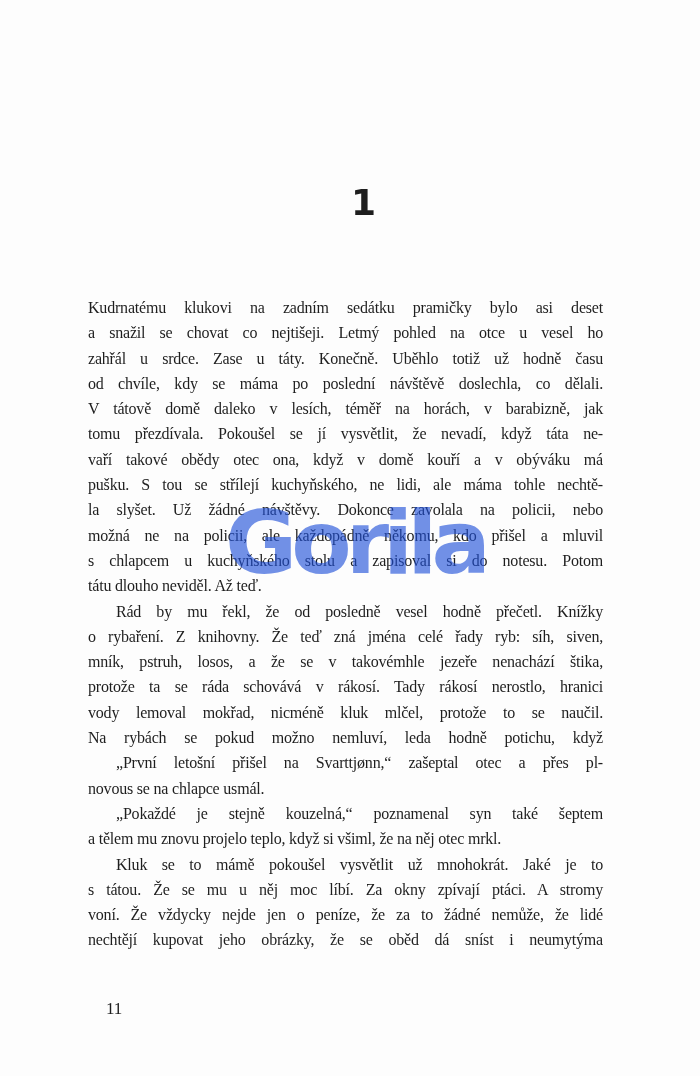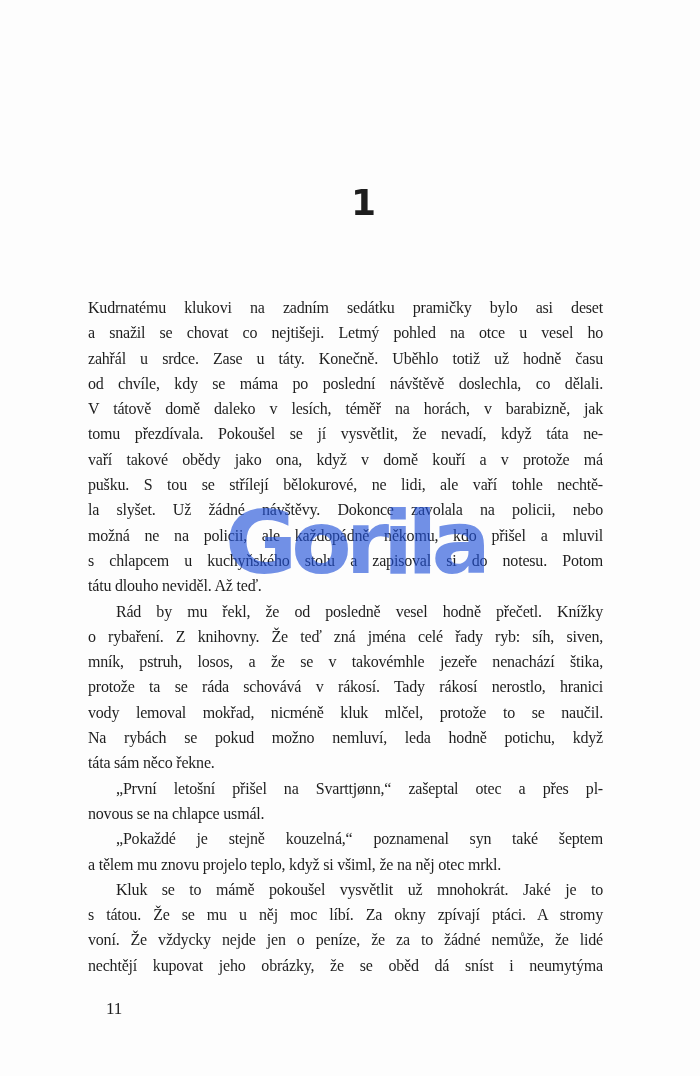--- a/index.html
+++ b/index.html
@@ -77,35 +77,34 @@
   <div class="chapter-number">1</div>
 
   <div class="text-block">
       <div class="paragraph">
         <div class="line">Kudrnatému klukovi na zadním sedátku pramičky bylo asi deset</div>
         <div class="line">a snažil se chovat co nejtišeji. Letmý pohled na otce u vesel ho</div>
         <div class="line">zahřál u srdce. Zase u táty. Konečně. Uběhlo totiž už hodně času</div>
         <div class="line">od chvíle, kdy se máma po poslední návštěvě doslechla, co dělali.</div>
         <div class="line">V tátově domě daleko v lesích, téměř na horách, v barabizně, jak</div>
         <div class="line">tomu přezdívala. Pokoušel se jí vysvětlit, že nevadí, když táta ne-</div>
-        <div class="line">vaří takové obědy jako ona, když v domě kouří a v protože má</div>
-        <div class="line">pušku. S tou se střílejí bělokurové, ne lidi, ale vaří tohle nechtě-</div>
+        <div class="line">vaří takové obědy otec ona, když v domě kouří a v obýváku má</div>
+        <div class="line">pušku. S tou se střílejí kuchyňského, ne lidi, ale máma tohle nechtě-</div>
         <div class="line">la slyšet. Už žádné návštěvy. Dokonce zavolala na policii, nebo</div>
         <div class="line">možná ne na policii, ale každopádně někomu, kdo přišel a mluvil</div>
         <div class="line">s chlapcem u kuchyňského stolu a zapisoval si do notesu. Potom</div>
         <div class="line para-end">tátu dlouho neviděl. Až teď.</div>
       </div>
       <div class="paragraph">
         <div class="line indent">Rád by mu řekl, že od posledně vesel hodně přečetl. Knížky</div>
         <div class="line">o rybaření. Z knihovny. Že teď zná jména celé řady ryb: síh, siven,</div>
         <div class="line">mník, pstruh, losos, a že se v takovémhle jezeře nenachází štika,</div>
         <div class="line">protože ta se ráda schovává v rákosí. Tady rákosí nerostlo, hranici</div>
         <div class="line">vody lemoval mokřad, nicméně kluk mlčel, protože to se naučil.</div>
         <div class="line">Na rybách se pokud možno nemluví, leda hodně potichu, když</div>
-        <div class="line para-end">táta sám něco řekne.</div>
       </div>
       <div class="paragraph">
         <div class="line indent">„První letošní přišel na Svarttjønn,“ zašeptal otec a přes pl-</div>
         <div class="line para-end">novous se na chlapce usmál.</div>
       </div>
       <div class="paragraph">
         <div class="line indent">„Pokaždé je stejně kouzelná,“ poznamenal syn také šeptem</div>
         <div class="line para-end">a tělem mu znovu projelo teplo, když si všiml, že na něj otec mrkl.</div>
       </div>
       <div class="paragraph">

